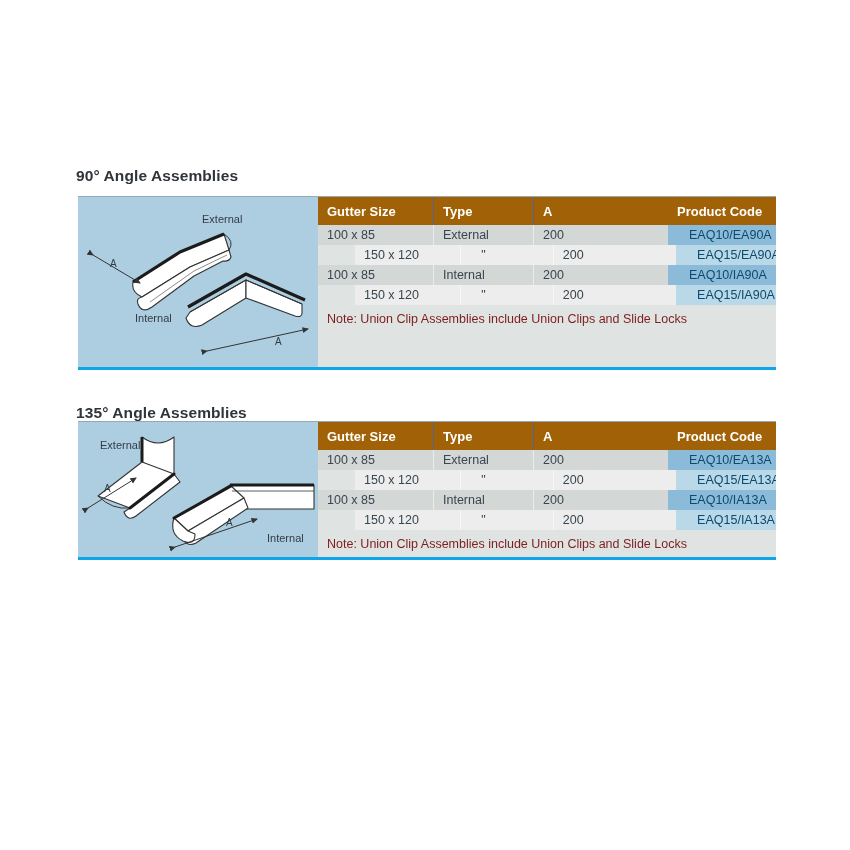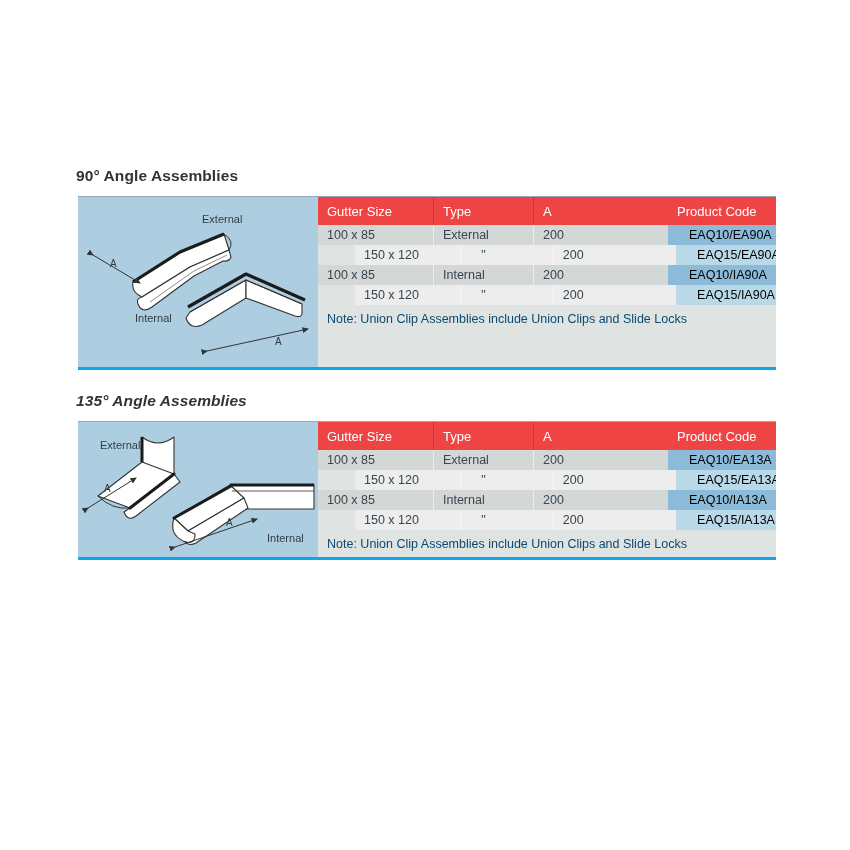--- a/index.html
+++ b/index.html
@@ -1,45 +1,45 @@
 <!DOCTYPE html>
 <html><head>
 <meta charset="utf-8">
 <style>
   html,body{margin:0;padding:0;}
   body{width:850px;height:850px;background:#ffffff;font-family:"Liberation Sans",sans-serif;position:relative;overflow:hidden;}
   .sec-title{position:absolute;margin:0;font-size:15.5px;font-weight:700;color:#2f3439;letter-spacing:.1px;text-align:center;}
   .t1{left:76px;top:167px;}
-  .t2{left:76px;top:392px;font-style:italic;}
+  .t2{left:76px;top:404px;}
   .panel{position:absolute;left:78px;width:698px;display:flex;box-sizing:border-box;
          border-top:1px solid #93a9b8;border-bottom:3px solid #0ea5e9;}
   .p1{top:196px;height:174px;}
   .p2{top:421px;height:139px;}
   .diagram{width:240px;flex:0 0 240px;background:#adcee1;position:relative;overflow:hidden;}
   .diagram svg{display:block;}
   svg text{font-family:"Liberation Sans",sans-serif;fill:#333b42;}
   .dlabel{font-size:11px;}
   .alabel{font-size:10px;}
   .twrap{width:458px;flex:1;display:flex;flex-direction:column;background:#dfe3e2;}
-  .thr{display:flex;flex:0 0 28px;height:28px;background:#ef4444;color:#ffffff;font-weight:400;font-size:13px;}
+  .thr{display:flex;flex:0 0 28px;height:28px;background:#a16207;color:#ffffff;font-weight:700;font-size:13px;}
   .tr{display:flex;flex:0 0 20px;height:20px;font-size:12.5px;color:#39454f;}
   .cell{box-sizing:border-box;padding-left:9px;white-space:nowrap;overflow:hidden;display:flex;align-items:center;height:100%;}
   .c1{width:115px;}
   .c2{width:100px;}
   .c3{width:135px;}
   .c4{width:108px;}
   .thr .c2,.thr .c3{border-left:1px solid #54648b;}
   .tr .c2,.tr .c3{border-left:1px solid rgba(255,255,255,.55);}
   .odd{background:#d3d7d6;align-items:flex-end;}
   .even{background:#ecedec;margin-left:37px;}
   .odd .c4{background:#8cbbd9;}
   .even .c4{background:#b9d8e8;}
-  .tr .c4{color:#000000;padding-left:21px;}
+  .tr .c4{color:#0c4a6e;padding-left:21px;}
   .ditto{padding-left:20px;}
-  .note{flex:1;font-size:12.5px;color:#0c4a6e;padding:7px 9px 0 9px;background:#dfe3e2;}
+  .note{flex:1;font-size:12.5px;color:#7f1d1d;padding:7px 9px 0 9px;background:#dfe3e2;}
 </style>
 </head>
 <body>
 
 <div class="page">
 
   <h2 class="sec-title t1">90° Angle Assemblies</h2>
 
   <div class="panel p1">
     <div class="diagram">

